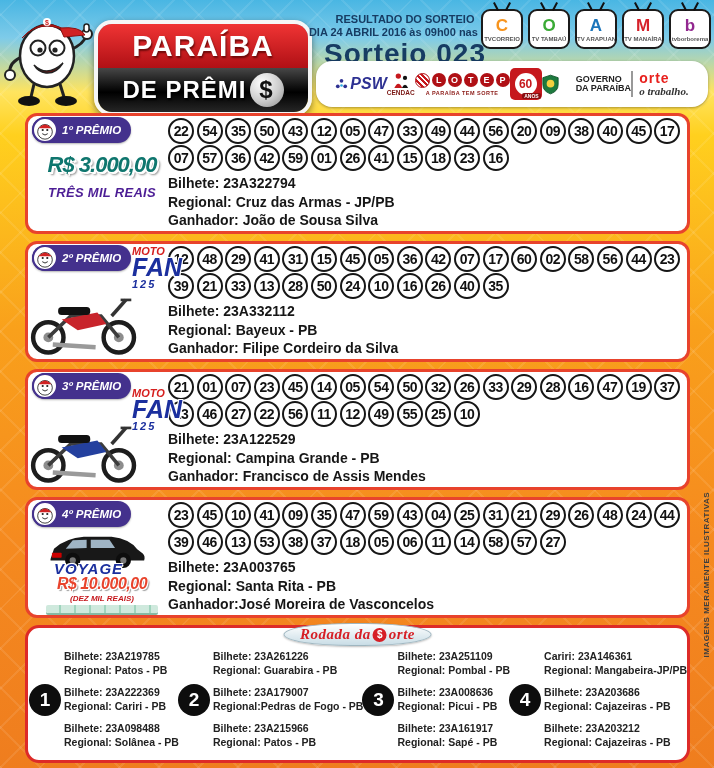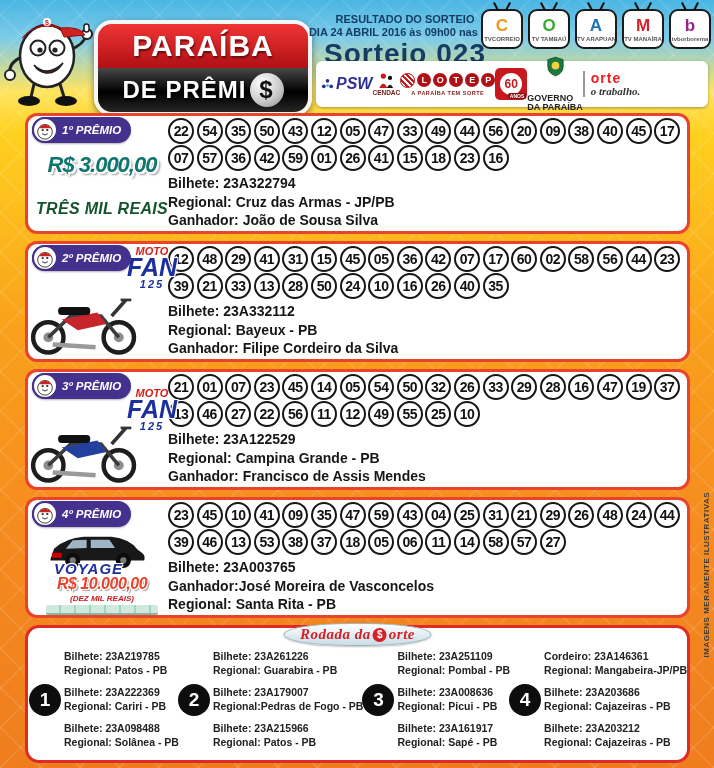--- a/index.html
+++ b/index.html
@@ -27,37 +27,37 @@
   .res2{font-size:11px;font-weight:bold;margin-top:1px;}
   .draw-title{font-size:28px;font-weight:bold;letter-spacing:1px;}
   .tv-row{position:absolute;right:3px;top:9px;display:flex;gap:5px;}
   .tv{width:42px;height:40px;background:#fff;border:2px solid #1b1b1b;border-radius:9px;position:relative;
     display:flex;flex-direction:column;align-items:center;justify-content:center;box-sizing:border-box;}
   .tv::before,.tv::after{content:"";position:absolute;top:-9px;width:2px;height:9px;background:#111;}
   .tv::before{left:12px;transform:rotate(-28deg);}
   .tv::after{right:12px;transform:rotate(28deg);}
   .tv-letter{font-size:17px;font-weight:900;line-height:1;}
   .tv-name{font-size:6px;font-weight:bold;color:#555;margin-top:2px;white-space:nowrap;overflow:hidden;max-width:38px;}
-  .partner-bar{position:absolute;left:316px;top:61px;width:392px;height:46px;background:#fff;border-radius:6px;
-    box-shadow:0 1px 3px rgba(0,0,0,.35);display:flex;align-items:center;justify-content:flex-start;padding:0 5px;box-sizing:border-box;}
+  .partner-bar{position:absolute;left:316px;top:61px;width:392px;height:46px;background:#fff;border-radius:16px;
+    box-shadow:0 1px 3px rgba(0,0,0,.35);display:flex;align-items:center;justify-content:center;padding:0 5px;box-sizing:border-box;}
   .psw{display:flex;align-items:center;gap:2px;color:#2e3192;font-weight:900;font-style:italic;font-size:16px;}
   .cendac{display:flex;flex-direction:column;align-items:center;}
   .cendac-name{font-size:6.5px;font-weight:bold;color:#7a1713;}
   .lotep{display:flex;flex-direction:column;align-items:center;}
   .lotep-row{display:flex;align-items:center;gap:2px;}
   .lotep-ball{width:13px;height:13px;border-radius:50%;border:1px solid #b01015;
     background:repeating-linear-gradient(45deg,#c6181d 0 2px,#fff 2px 4px);}
   .lotep-letter{width:14px;height:14px;border-radius:50%;background:#b01015;color:#fff;font-size:9px;font-weight:900;
     display:flex;align-items:center;justify-content:center;}
   .lotep-slogan{font-size:5.5px;font-weight:bold;color:#8a1713;margin-top:2px;letter-spacing:.5px;}
   .anos{width:32px;height:32px;background:#c6181d;border-radius:5px;position:relative;display:flex;align-items:center;justify-content:center;}
   .anos-num{width:22px;height:22px;border-radius:50%;background:#fff;color:#c6181d;font-size:12px;font-weight:900;
     display:flex;align-items:center;justify-content:center;}
   .anos-label{position:absolute;bottom:1px;right:1px;background:#8a0d11;color:#fff;font-size:5px;font-weight:bold;padding:0 2px;border-radius:2px;}
-  .governo{display:flex;align-items:center;gap:17px;flex-direction:column;}
+  .governo{display:flex;align-items:center;gap:17px;}
   .gov-text{font-size:9px;font-weight:900;color:#222;line-height:1.05;}
   .viva{display:flex;flex-direction:column;align-items:flex-start;border-left:2px solid #999;padding-left:6px;}
   .viva-word{color:#e8201d;font-weight:900;font-size:14px;letter-spacing:1px;line-height:1;}
   .trabalho-word{font-family:"Liberation Serif",serif;font-style:italic;font-weight:bold;color:#333;font-size:11px;line-height:1.1;}
 
   
   .content{position:absolute;top:113px;left:25px;right:24px;bottom:5px;display:flex;flex-direction:column;gap:7px;}
   .prize-card{flex:none;height:121px;background:#fff;border:3px solid #e8432c;border-radius:12px;
     box-sizing:border-box;display:flex;padding:0 3px 2px 4px;position:relative;}
   .p-left{width:136px;flex:none;position:relative;}
@@ -69,22 +69,22 @@
     border:2px solid #44318d;box-sizing:border-box;}
   .balls{display:flex;}
   .balls+.balls{margin-top:1px;}
   .ball{width:26px;height:26px;box-sizing:border-box;border:2.5px solid #161616;border-radius:50%;background:#fff;
     display:flex;align-items:center;justify-content:center;font-size:14px;font-weight:800;color:#111;
     margin-right:2.6px;letter-spacing:-0.5px;flex:none;}
   .info{margin-top:3px;font-weight:bold;font-size:14px;color:#161616;line-height:1.33;}
   .money1{margin-top:36px;width:140px;text-align:center;}
   .money-main{font-size:22px;font-weight:900;font-style:italic;color:#0f766e;white-space:nowrap;letter-spacing:-1px;
     text-shadow:-1px -1px 0 #fff,1px -1px 0 #fff,-1px 1px 0 #fff,2px 2px 0 #fff,3px 3px 2px rgba(60,60,60,.55);}
-  .money-sub{font-size:16px;font-weight:bold;font-style:italic;color:#14532d;margin-top:22px;letter-spacing:.3px;}
-  .motofan{position:absolute;left:92px;width:56px;text-align:center;z-index:2;}
+  .money-sub{font-size:13px;font-weight:bold;font-style:italic;color:#4c1d95;margin-top:7px;letter-spacing:.3px;}
+  .motofan{position:absolute;left:100px;width:56px;text-align:left;z-index:2;}
   .moto-word{color:#d6201f;font-weight:900;font-style:italic;font-size:11px;line-height:1;}
   .fan-word{font-weight:900;font-style:italic;font-size:25px;line-height:.85;color:#1b2f9e;
     text-shadow:-1px -1px 0 #fff,1px -1px 0 #fff,-1px 1px 0 #fff,1px 1px 0 #fff;}
   .cc-word{color:#1b2f9e;font-weight:bold;font-style:italic;font-size:11px;letter-spacing:2px;line-height:1.2;}
   .moto-svg{position:absolute;left:-6px;bottom:-2px;width:116px;height:78px;z-index:1;}
   .car-svg{position:absolute;left:-2px;top:23px;width:134px;height:52px;}
   .voyage{position:absolute;left:22px;top:60px;font-weight:900;font-style:italic;font-size:15px;color:#1b2f9e;letter-spacing:1px;
     text-shadow:-1px -1px 0 #fff,1px -1px 0 #fff,-1px 1px 0 #fff,1px 1px 0 #fff;z-index:2;}
   .money4{position:absolute;left:0;bottom:0;width:140px;text-align:center;z-index:2;}
   .money4-main{font-size:16px;font-weight:900;font-style:italic;color:#e8432c;white-space:nowrap;letter-spacing:-0.5px;
@@ -504,22 +504,22 @@
             <span class="ball">05</span>
             <span class="ball">06</span>
             <span class="ball">11</span>
             <span class="ball">14</span>
             <span class="ball">58</span>
             <span class="ball">57</span>
             <span class="ball">27</span>
           </div>
         <div class="info">
           <div>Bilhete: 23A003765</div>
+          <div>Regional: Santa Rita - PB</div>
           <div>Ganhador:José Moreira de Vasconcelos</div>
-          <div>Regional: Santa Rita - PB</div>
         </div>
       </div>
     </div>
 
     <div class="rodada-card">
       <div class="rodada-logo">
         <span class="rodada-word">Rodada da</span>
         <span class="s-circle">$</span>
           <span class="rodada-word">orte</span>
       </div>
@@ -569,21 +569,21 @@
           </div>
           <div class="ticket">
             <div class="t-line">Bilhete: 23A161917</div>
             <div class="t-line">Regional: Sapé - PB</div>
           </div>
         </div>
 
         <div class="group">
           <span class="group-num">4</span>
           <div class="ticket">
-            <div class="t-line">Cordeiro: 23A146361</div>
+            <div class="t-line">Cariri: 23A146361</div>
             <div class="t-line">Regional: Mangabeira-JP/PB</div>
           </div>
           <div class="ticket">
             <div class="t-line">Bilhete: 23A203686</div>
             <div class="t-line">Regional: Cajazeiras - PB</div>
           </div>
           <div class="ticket">
             <div class="t-line">Bilhete: 23A203212</div>
             <div class="t-line">Regional: Cajazeiras - PB</div>
           </div>

